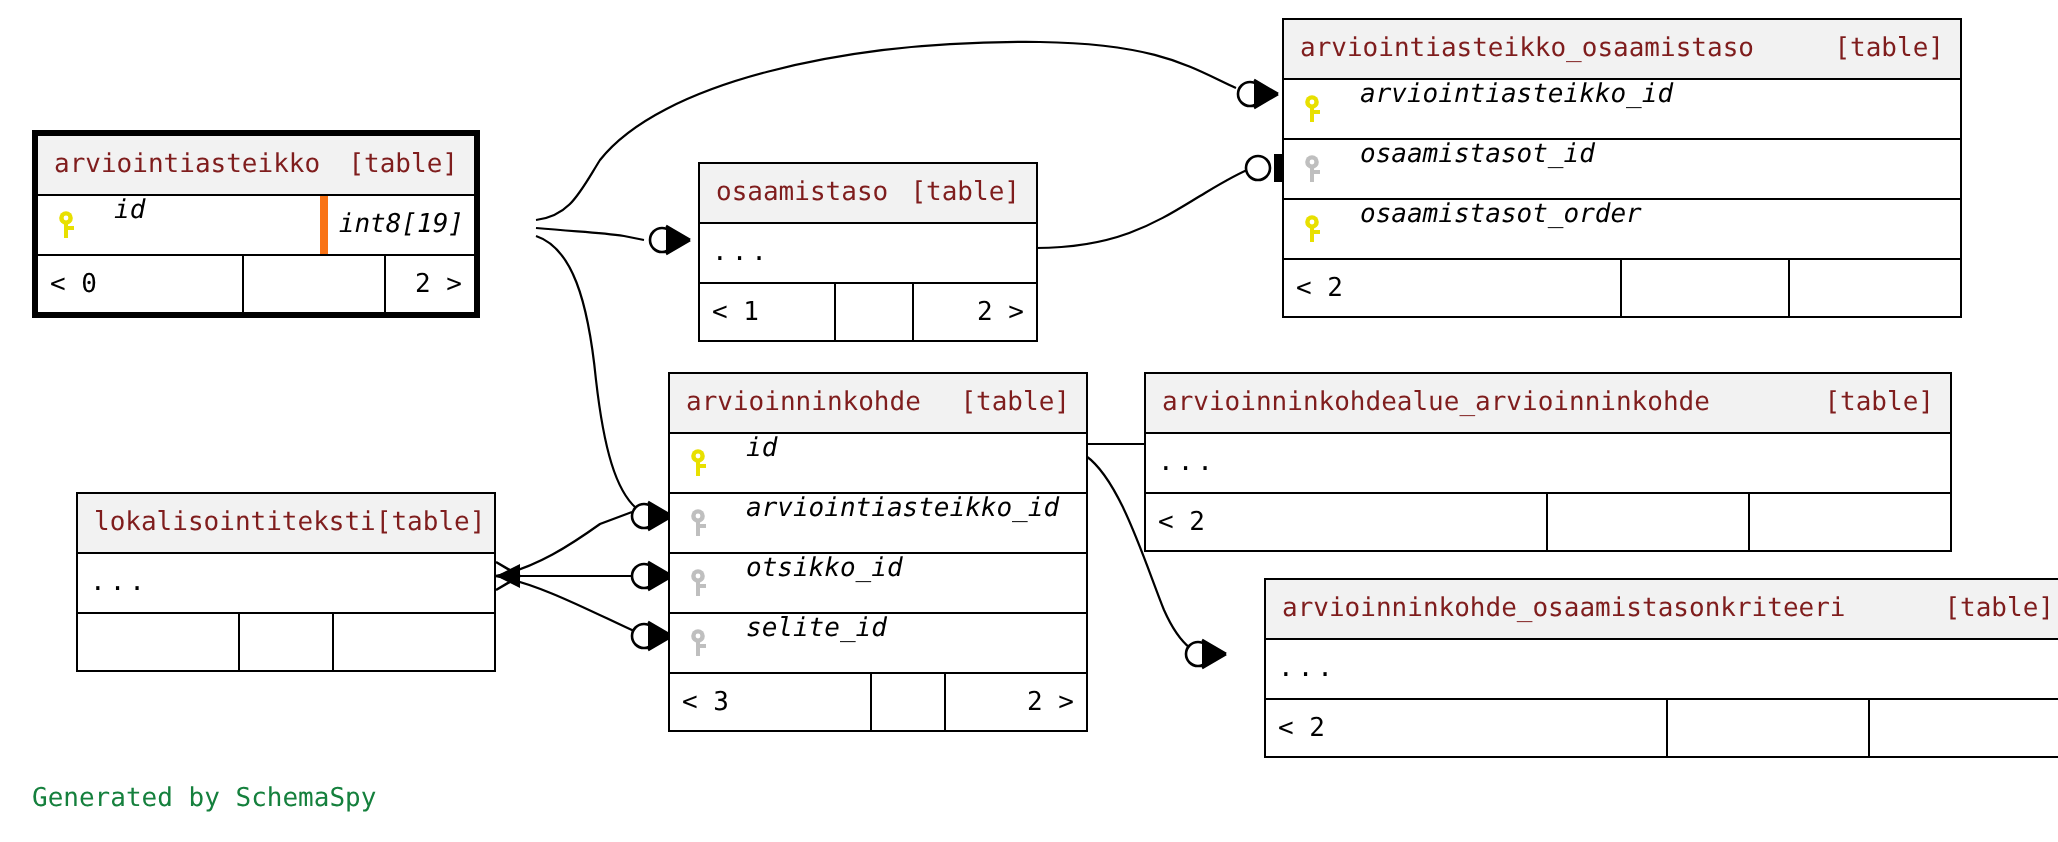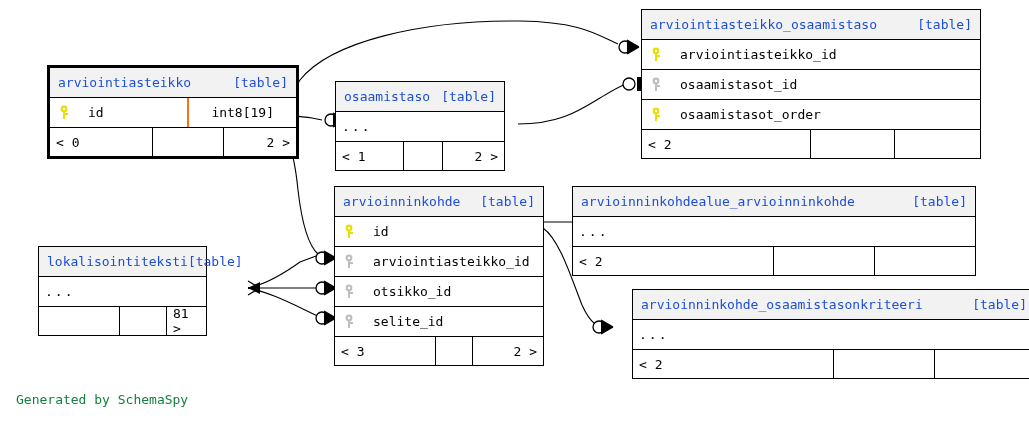--- a/index.html
+++ b/index.html
@@ -41,50 +41,50 @@
   .t-header {
     background: #f2f2f2;
     border-bottom: 1px solid #000000;
     box-sizing: border-box;
     display: flex;
     align-items: center;
     justify-content: space-between;
     padding: 0 8px;
     height: 30px;
     font-size: 13px;
-    color: #1d4ed8;
+    color: #7f1d1d;
     white-space: nowrap;
   }
   .t-name { letter-spacing: 0px; }
   .t-tag { letter-spacing: 0px; }
 
   .t-col {
     height: 30px;
     border-bottom: 1px solid #000000;
     box-sizing: border-box;
     display: flex;
-    align-items: center;
     font-size: 13px;
     color: #000000;
     white-space: nowrap;
     position: relative;
+    font-style: italic;
   }
   .col-key {
     width: 24px;
     min-width: 24px;
     display: flex;
     align-items: center;
     justify-content: center;
     margin-left: 4px;
   }
   .col-name { padding-left: 10px; flex: 1; }
   .col-type {
-    border-left: 2px solid #f97316;
-    box-sizing: border-box;
-    padding: 0 22px;
+    border-left: 4px solid #f97316;
+    box-sizing: border-box;
+    padding: 0 5px;
     height: 100%;
     display: flex;
     align-items: center;
     font-size: 13px;
   }
   .t-ellipsis {
     height: 30px;
     border-bottom: 1px solid #000000;
     box-sizing: border-box;
     display: flex;
@@ -195,21 +195,21 @@
       <circle cx="592" cy="222" r="6" fill="#fff" stroke="#000" stroke-width="1.3"></circle>
       <rect x="600" y="215" width="4" height="14" fill="#000"></rect>
 
       <circle cx="599" cy="327" r="6" fill="#fff" stroke="#000" stroke-width="1.3"></circle>
       <g transform="translate(613,327) scale(-1,1)">
           <use href="#crow-left"></use>
         </g>
     </g>
   </svg>
 
-  <div class="table-box focus" style="left:16px; top:65px; width:252px;margin-left:31px;">
+  <div class="table-box focus" style="left:16px; top:65px; width:224px;">
     <div class="t-header">
       <span class="t-name">arviointiasteikko</span>
       <span class="t-tag">[table]</span>
     </div>
     <div class="t-col">
       <span class="col-key">
         <svg class="keyicon" width="12" height="16" viewBox="0 0 12 16">
             <circle cx="4" cy="4" r="3.4" fill="#e8e000"></circle>
             <circle cx="4" cy="4" r="1.2" fill="#fff"></circle>
             <rect x="3" y="6" width="2" height="8" fill="#e8e000"></rect>
@@ -264,21 +264,21 @@
       </span>
       <span class="col-name">osaamistasot_order</span>
     </div>
     <div class="t-footer">
       <div class="f-cell f-left" style="width:168px;">&lt; 2</div>
       <div class="f-cell f-mid" style="width:85px;"></div>
       <div class="f-cell f-right" style="flex:1;"></div>
     </div>
   </div>
 
-  <div class="table-box" style="left:335px; top:81px; width:170px;">
+  <div class="table-box" style="left:349px; top:81px; width:170px;">
     <div class="t-header">
       <span class="t-name">osaamistaso</span>
       <span class="t-tag">[table]</span>
     </div>
     <div class="t-ellipsis">...</div>
     <div class="t-footer">
       <div class="f-cell f-left" style="width:67px;">&lt; 1</div>
       <div class="f-cell f-mid" style="width:40px;"></div>
       <div class="f-cell f-right" style="flex:1;">2 &gt;</div>
     </div>
@@ -333,30 +333,29 @@
       </span>
       <span class="col-name">selite_id</span>
     </div>
     <div class="t-footer">
       <div class="f-cell f-left" style="width:100px;">&lt; 3</div>
       <div class="f-cell f-mid" style="width:38px;"></div>
       <div class="f-cell f-right" style="flex:1;">2 &gt;</div>
     </div>
   </div>
 
-  <div class="table-box" style="left:38px; top:246px; width:169px;">
+  <div class="table-box" style="left:38px; top:246px; width:210px;">
     <div class="t-header">
       <span class="t-name">lokalisointiteksti</span>
       <span class="t-tag">[table]</span>
     </div>
     <div class="t-ellipsis">...</div>
     <div class="t-footer">
       <div class="f-cell f-left" style="width:80px;"></div>
       <div class="f-cell f-mid" style="width:48px;"></div>
-      <div class="f-cell f-right" style="flex:1;">81 &gt;</div>
     </div>
   </div>
 
   <div class="table-box" style="left:572px; top:186px; width:404px;">
     <div class="t-header">
       <span class="t-name">arvioinninkohdealue_arvioinninkohde</span>
       <span class="t-tag">[table]</span>
     </div>
     <div class="t-ellipsis">...</div>
     <div class="t-footer">

